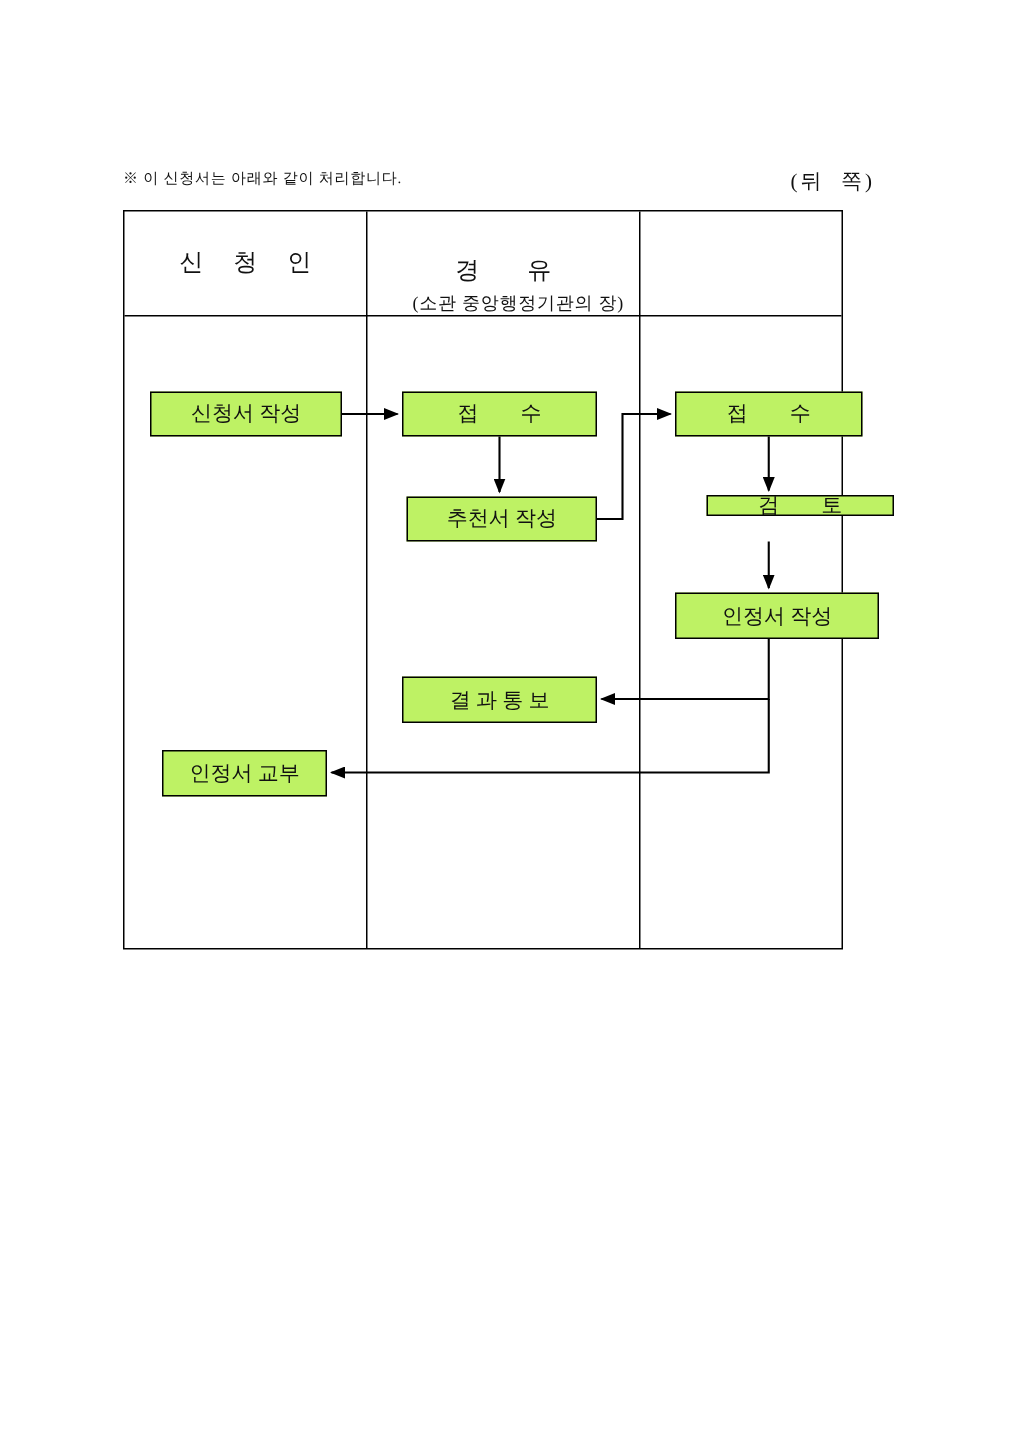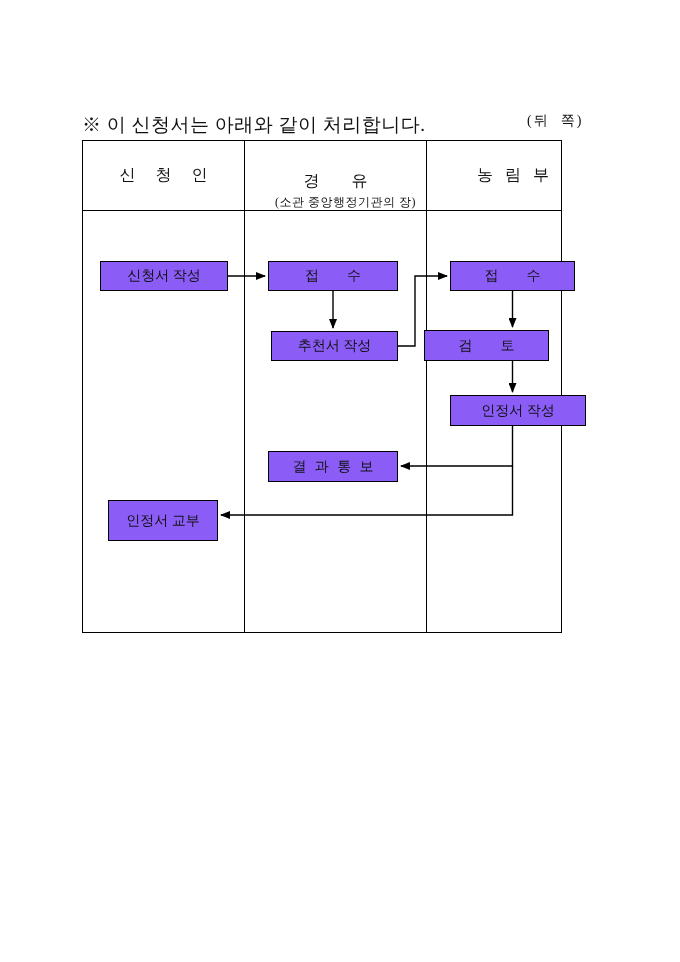--- a/index.html
+++ b/index.html
@@ -5,21 +5,21 @@
   html, body { margin:0; padding:0; background:#ffffff; }
   body {
     width:680px; height:962px; position:relative; overflow:hidden;
     font-family:"Liberation Serif","DejaVu Serif",serif;
     color:#111111;
   }
   .abs { position:absolute; }
   .pre { white-space:pre; }
 
   
-  #note { left:82px; top:112px; font-size:19px; letter-spacing:0.5px; }
+  #note { left:82px; top:112px; font-size:10px; letter-spacing:0.5px; }
   #back-label { left:527px; top:112px; font-size:14px; letter-spacing:2px; }
 
   
   #table-frame {
     left:82px; top:140px; width:480px; height:493px;
     border:1.6px solid #000; box-sizing:border-box;text-decoration:underline;
   }
   .vline { position:absolute; top:0; bottom:0; width:1px; background:#000; }
   #vline1 { left:161px; }
   #vline2 { left:343px; }
@@ -32,53 +32,52 @@
   }
   #hdr1 { left:0;   width:161px; }
   #hdr2 { left:162px; width:181px; flex-direction:column;justify-content:flex-end; }
   #hdr3 { left:344px; width:172px; }
   .hdr-title { font-size:16px; line-height:20px; }
   .hdr-sub   { font-size:12px; line-height:16px; margin-top:3px; letter-spacing:0.5px;margin-left:20px; }
 
   
   .fbox {
     position:absolute; box-sizing:border-box;
-    border:1.2px solid #000; background:#8b5cf6;
+    border:1.2px solid #000; background:#bef264;
     display:flex; align-items:center; justify-content:center;
     font-size:14px; white-space:pre;
   }
   #b-apply     { left:100px; top:261px; width:128px; height:30px; }
   #b-recv1     { left:268px; top:261px; width:130px; height:30px; }
   #b-recommend { left:271px; top:331px; width:127px; height:30px;text-align:right; }
   #b-recv2     { left:450px; top:261px; width:125px; height:30px; }
-  #b-review    { left:424px; top:330px; width:125px; height:31px; }
+  #b-review    { left:471px; top:330px; width:125px; height:14px; }
   #b-certwrite { left:450px; top:395px; width:136px; height:31px; }
-  #b-notify    { left:268px; top:451px; width:130px; height:31px;font-family:Liberation Mono, monospace; }
-  #b-issue     { left:108px; top:500px; width:110px; height:41px; }
+  #b-notify    { left:268px; top:451px; width:130px; height:31px; }
+  #b-issue     { left:108px; top:500px; width:110px; height:31px; }
 
   #arrows { position:absolute; left:0; top:0; pointer-events:none; }
   .arrow { fill:none; stroke:#000; stroke-width:1.4px; }
 </style>
 </head>
 <body>
 
 <div class="abs pre" id="note">※ 이 신청서는 아래와 같이 처리합니다.</div>
 <div class="abs pre" id="back-label">(뒤  쪽)</div>
 
 <div class="abs" id="table-frame">
   <div class="vline" id="vline1"></div>
   <div class="vline" id="vline2"></div>
   <div id="hline"></div>
 
   <div class="hdr pre" id="hdr1">신     청     인</div>
   <div class="hdr" id="hdr2">
     <div class="hdr-title pre">경        유</div>
     <div class="hdr-sub pre">(소관 중앙행정기관의 장)</div>
   </div>
-  <div class="hdr pre" id="hdr3">농   림   부</div>
 </div>
 
 <div class="fbox" id="b-apply">신청서 작성</div>
 <div class="fbox" id="b-recv1">접        수</div>
 <div class="fbox" id="b-recommend">추천서 작성</div>
 <div class="fbox" id="b-recv2">접        수</div>
 <div class="fbox" id="b-review">검        토</div>
 <div class="fbox" id="b-certwrite">인정서 작성</div>
 <div class="fbox" id="b-notify">결 과 통 보</div>
 <div class="fbox" id="b-issue">인정서 교부</div>

